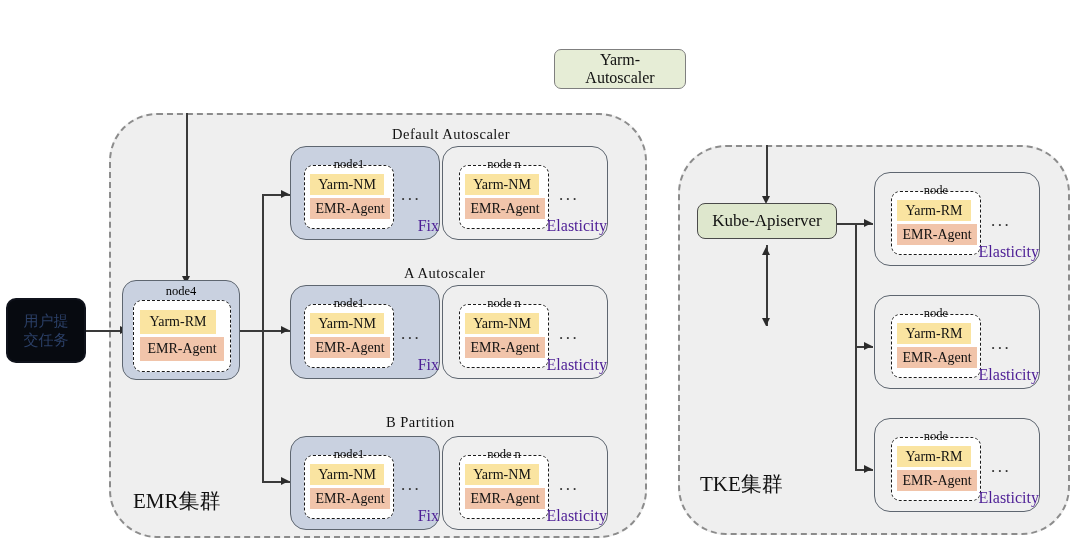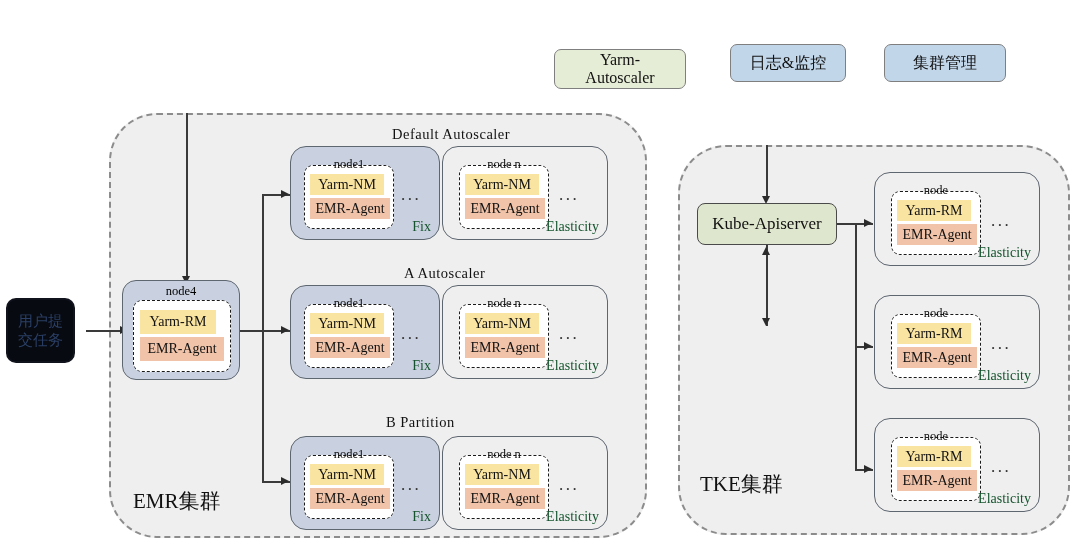--- a/index.html
+++ b/index.html
@@ -60,24 +60,24 @@
   
   .group {
     border: 1.4px solid #5e6670;
     border-radius: 16px;
     position: absolute;
   }
   .group.fix { background: #c9d1e0; }
   .group.elastic { background: #efefef; }
   .group-tag {
     position: absolute;
-    right: 8px;
+    right: 0;
     bottom: 4px;
-    font-size: 14px;
-    color: #14532d;
+    font-size: 16px;
+    color: #4c1d95;
     white-space: nowrap;
   }
   .group-dots {
     position: absolute;
     font-size: 17px;
     color: #333;
     letter-spacing: 2.5px;
     white-space: nowrap;
   }
 
@@ -168,34 +168,28 @@
 </style>
 </head>
 <body>
 
 <div id="canvas">
 
   <div class="abs pill green" style="left:554px; top:49px; width:132px; height:40px;">
     <span>Yarm-
 Autoscaler</span>
   </div>
-  <div class="abs pill blue" style="left:730px; top:44px; width:116px; height:38px;">
-    <span>日志&amp;监控</span>
-  </div>
-  <div class="abs pill blue" style="left:884px; top:44px; width:122px; height:38px;">
-    <span>集群管理</span>
-  </div>
 
   <div class="abs cluster" style="left:109px; top:113px; width:538px; height:425px;"></div>
   <div class="cluster-label" style="left:133px; top:487px;">EMR集群</div>
 
   <div class="vline" style="left:186px; top:113px; height:166px;"></div>
   <div class="arrow-d" style="left:182px; top:276px;"></div>
 
-  <div class="abs userbox" style="left:6px; top:298px; width:69px; height:65px;">
+  <div class="abs userbox" style="left:6px; top:298px; width:80px; height:65px;">
     <span>用户提
 交任务</span>
   </div>
 
   <div class="hline" style="left:86px; top:330px; width:36px;"></div>
   <div class="arrow-r" style="left:120px; top:326px;"></div>
 
   <div class="abs" style="left:122px; top:280px; width:118px; height:100px; background:#c9d1e0; border:1.4px solid #5e6670; border-radius:14px;"></div>
   <div class="abs" style="left:122px; top:284px; width:118px; text-align:center; font-size:12.5px; color:#000000;">
     <span>node4</span>
@@ -308,21 +302,21 @@
     <span class="group-dots" style="left:116px; top:38px;">...</span>
     <span class="group-tag">Elasticity</span>
   </div>
 
   <div class="abs cluster" style="left:678px; top:145px; width:392px; height:390px;"></div>
   <div class="cluster-label" style="left:700px; top:470px;">TKE集群</div>
 
   <div class="vline" style="left:766px; top:145px; height:54px;"></div>
   <div class="arrow-d" style="left:762px; top:196px;"></div>
 
-  <div class="abs svcbox green" style="left:697px; top:203px; width:140px; height:42px;">
+  <div class="abs svcbox green" style="left:697px; top:203px; width:140px; height:36px;">
     <span>Kube-Apiserver</span>
   </div>
 
 
   <div class="vline" style="left:766px; top:245px; height:81px;"></div>
   <div class="arrow-u" style="left:762px; top:247px;"></div>
   <div class="arrow-d" style="left:762px; top:318px;"></div>
 
   <div class="hline" style="left:837px; top:223px; width:36px;"></div>
   <div class="arrow-r" style="left:864px; top:219px;"></div>

